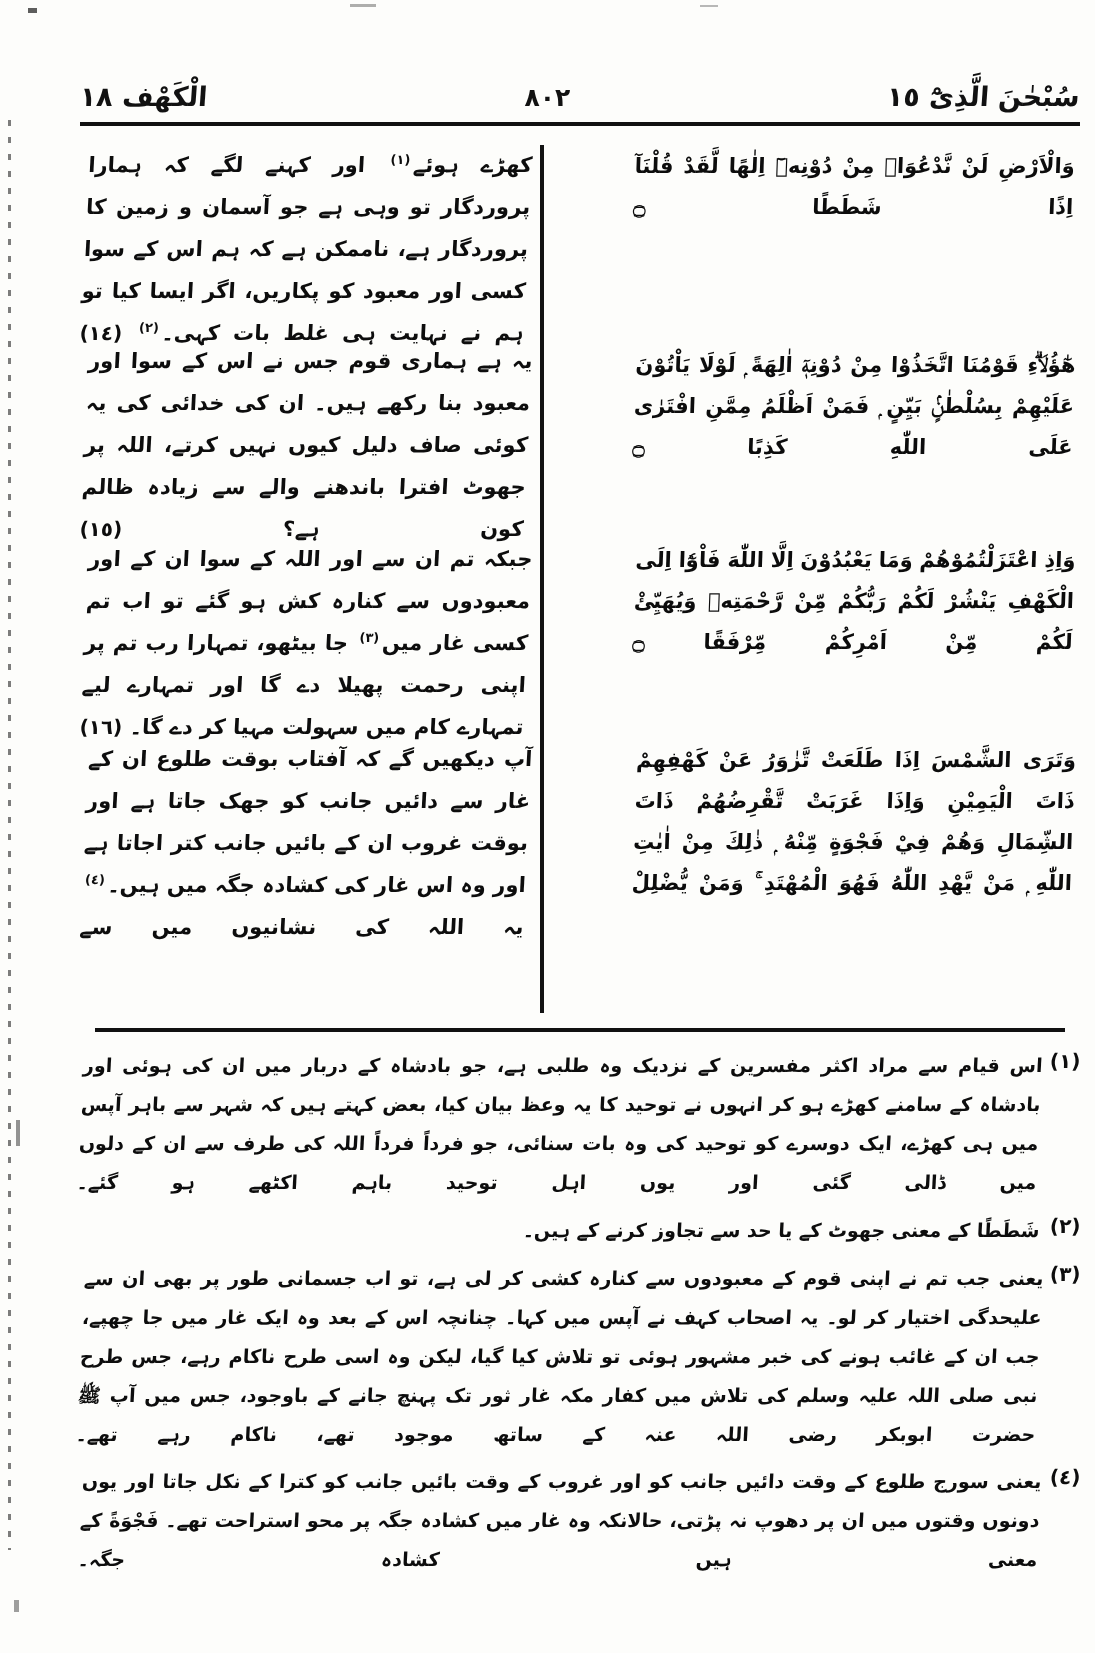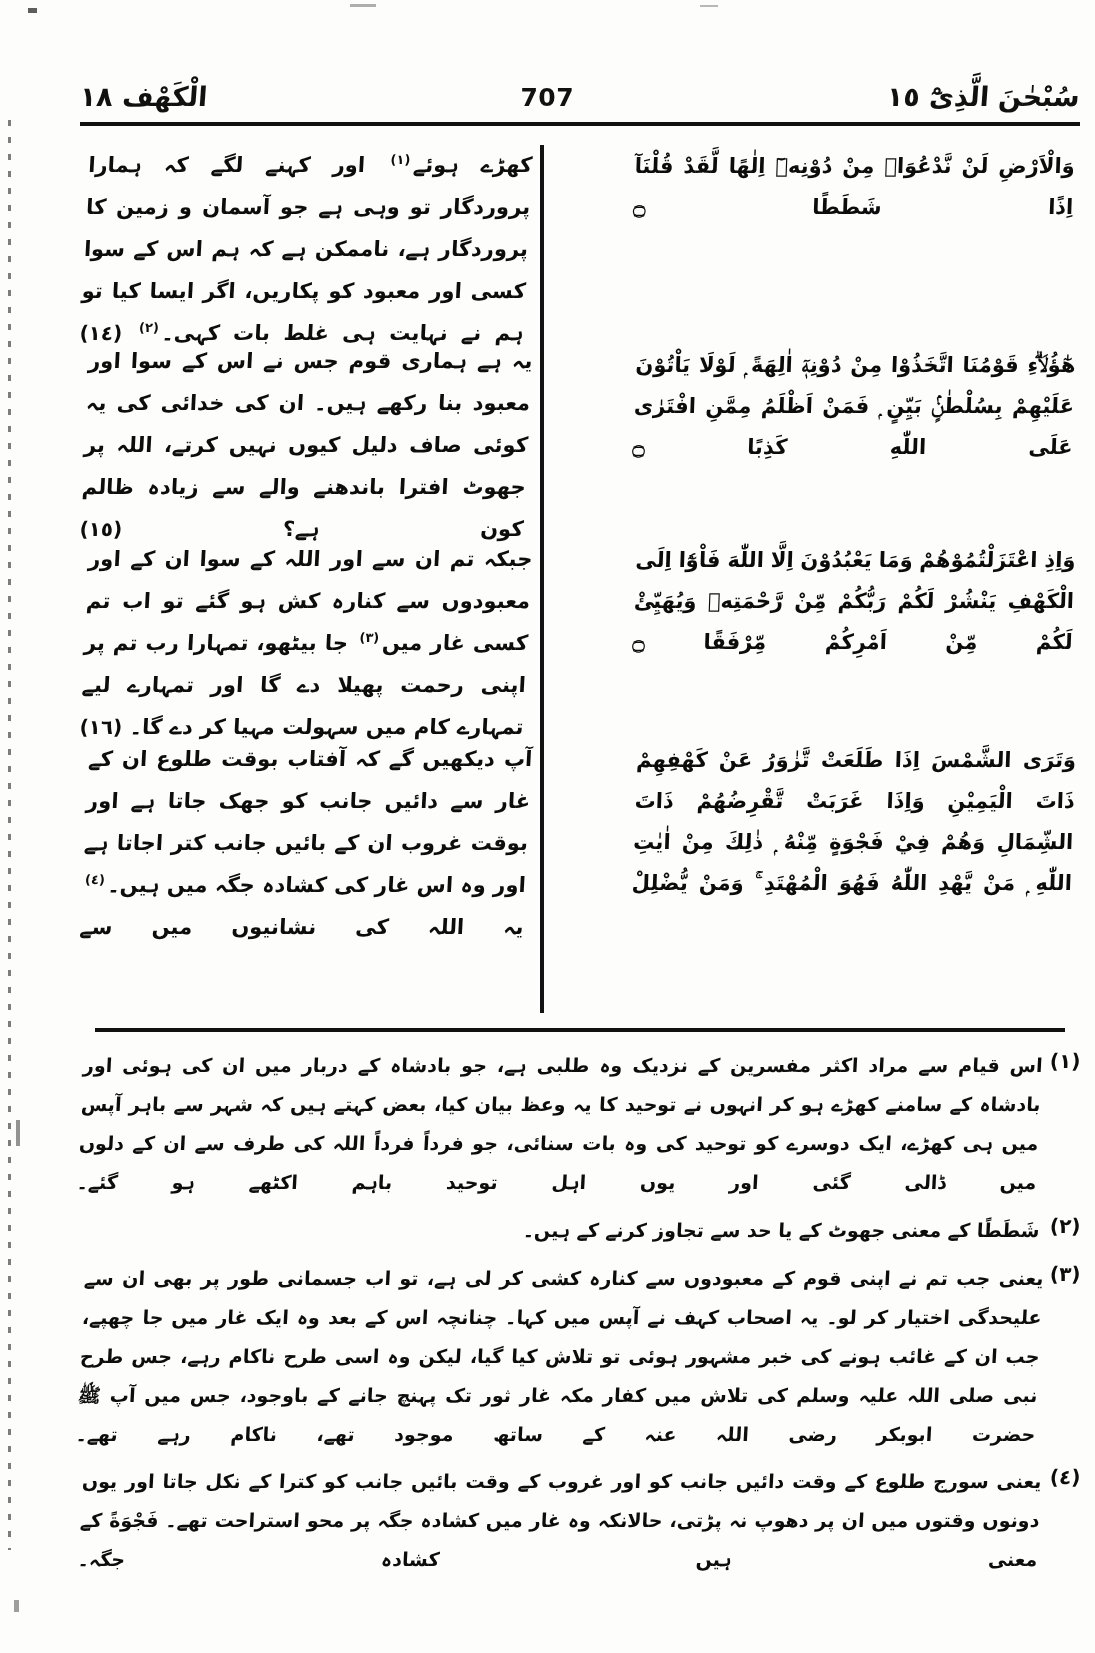--- a/index.html
+++ b/index.html
@@ -243,21 +243,21 @@
 
   <div class="corner-mark" style="left:28px;top:8px;width:9px;height:5px;"></div>
   <div class="corner-mark" style="left:350px;top:4px;width:26px;height:3px;opacity:.35;"></div>
   <div class="corner-mark" style="left:700px;top:5px;width:18px;height:2px;opacity:.3;"></div>
   <div class="binding-edge"></div>
   <div class="scan-speckle" style="left:16px;top:1120px;width:4px;height:26px;opacity:.5;"></div>
   <div class="scan-speckle" style="left:14px;top:1600px;width:5px;height:12px;opacity:.45;"></div>
 
   <div class="header">
     <div class="header-item header-juz">سُبْحٰنَ الَّذِىْٓ ١٥</div>
-    <div class="header-item header-page">707</div>
+    <div class="header-item header-page">٨٠٢</div>
     <div class="header-item header-surah">الْكَهْف ١٨</div>
   </div>
   <div class="header-rule"></div>
 
   <div class="body-area">
 
     <div class="col-divider"></div>
 
     <div class="col-arabic">
       <div class="ayah-ar" style="top:6px;">وَالْاَرْضِ لَنْ نَّدْعُوَا۟ مِنْ دُوْنِهٖٓ اِلٰهًا لَّقَدْ قُلْنَآ اِذًا شَطَطًا ۝</div>

